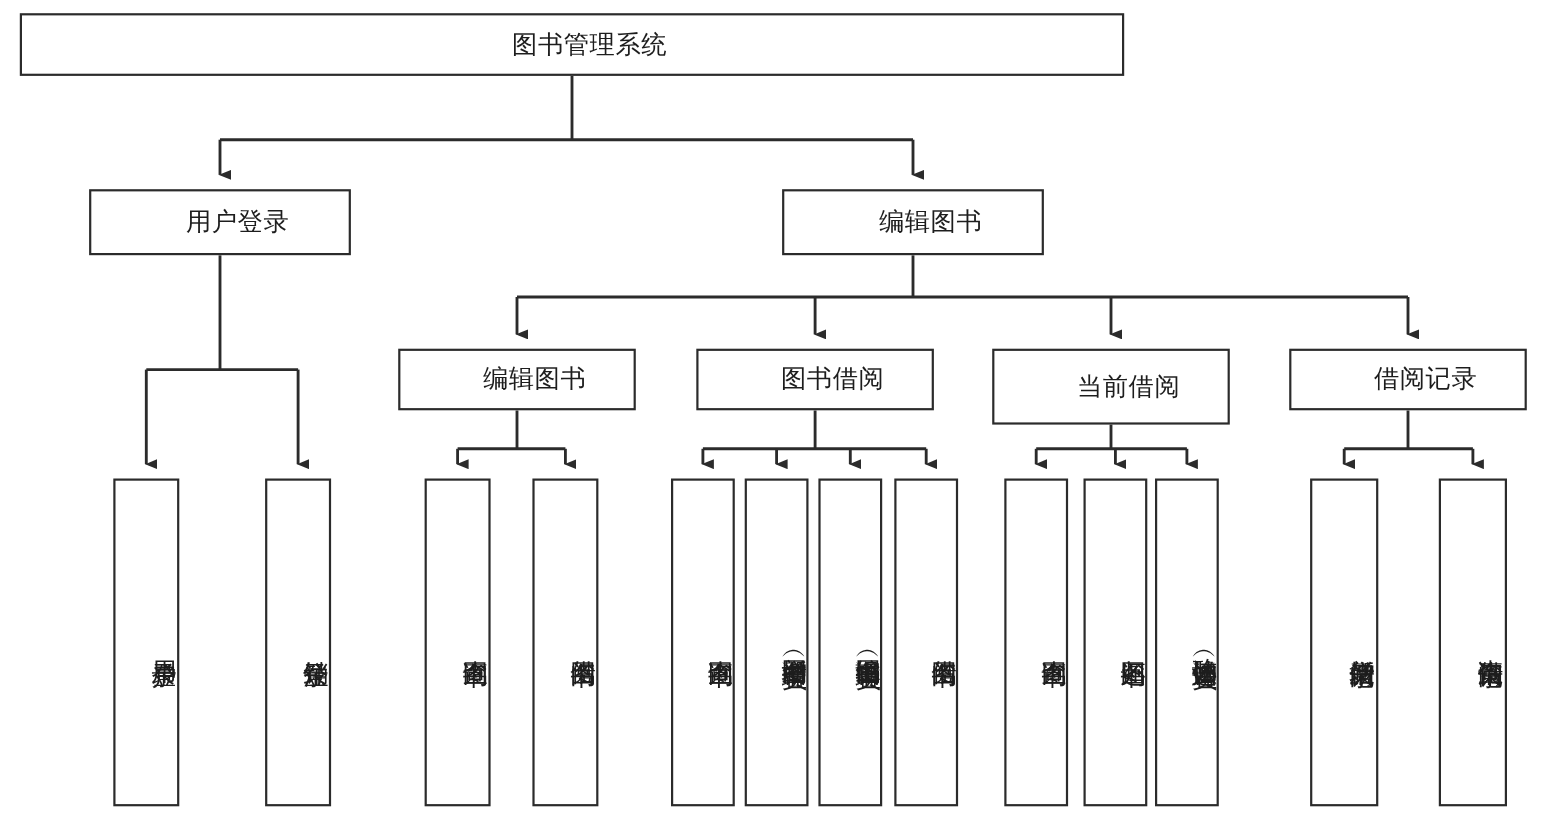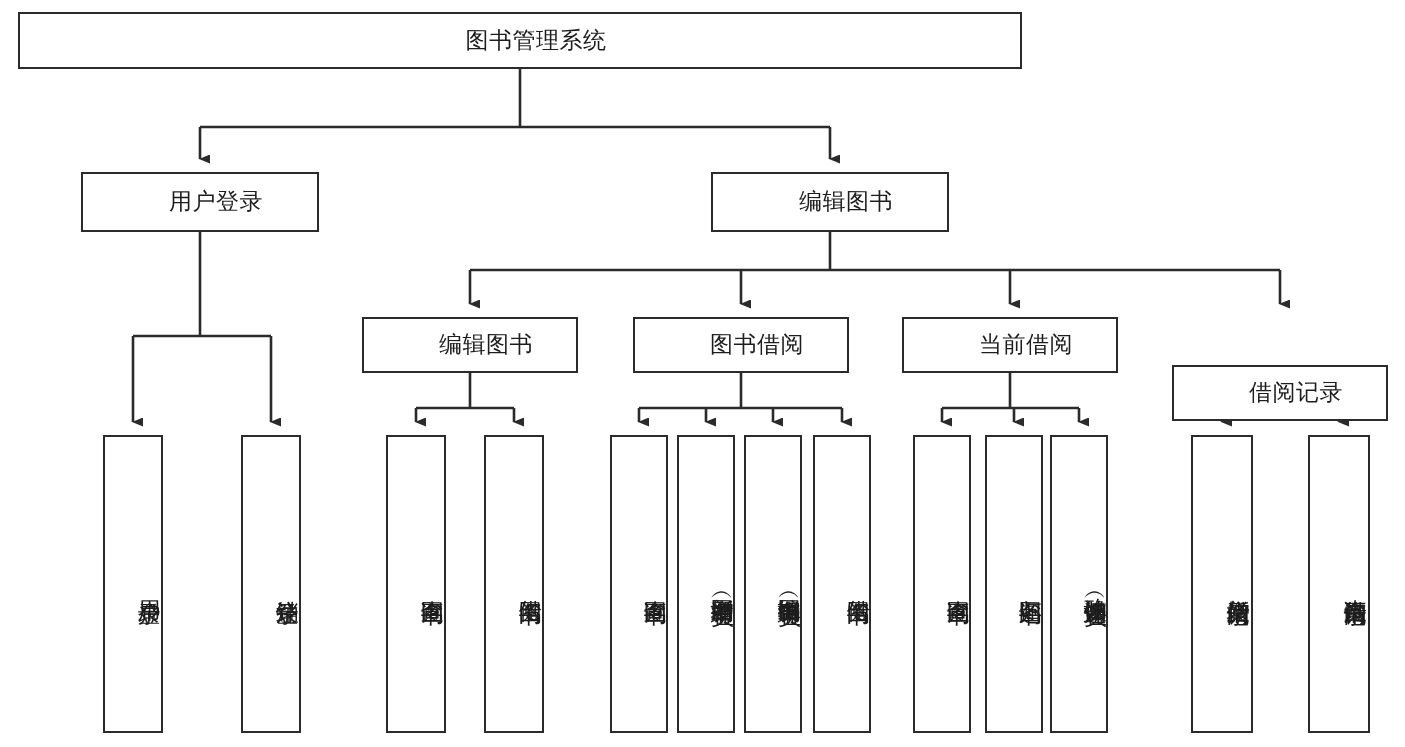--- a/index.html
+++ b/index.html
@@ -127,24 +127,24 @@
       </div>
       <div class="node-box branch-box" style="left: 711px; top: 172px; width: 238px; height: 60px;">
         <span class="node-label-h">编辑图书</span>
       </div>
       <div class="node-box branch-box" style="left: 362px; top: 317px; width: 216px; height: 56px;">
         <span class="node-label-h">编辑图书</span>
       </div>
       <div class="node-box branch-box" style="left: 633px; top: 317px; width: 216px; height: 56px;">
         <span class="node-label-h">图书借阅</span>
       </div>
-      <div class="node-box branch-box" style="left: 902px; top: 317px; width: 216px; height: 56px;">
+      <div class="node-box branch-box" style="left: 902px; top: 317px; width: 216px; height: 69px;">
         <span class="node-label-h">当前借阅</span>
       </div>
-      <div class="node-box branch-box" style="left: 1172px; top: 317px; width: 216px; height: 56px; margin-top: 48px;">
+      <div class="node-box branch-box" style="left: 1172px; top: 317px; width: 216px; height: 56px;">
         <span class="node-label-h">借阅记录</span>
       </div>
       <div class="node-box leaf-box" style="left: 103px; top: 435px; width: 60px; height: 298px;">
         <span class="node-label-v">用户登录</span>
       </div>
       <div class="node-box leaf-box" style="left: 241px; top: 435px; width: 60px; height: 298px;">
         <span class="node-label-v">注销登录</span>
       </div>
       <div class="node-box leaf-box" style="left: 386px; top: 435px; width: 60px; height: 298px;">
         <span class="node-label-v">查询图书</span>

